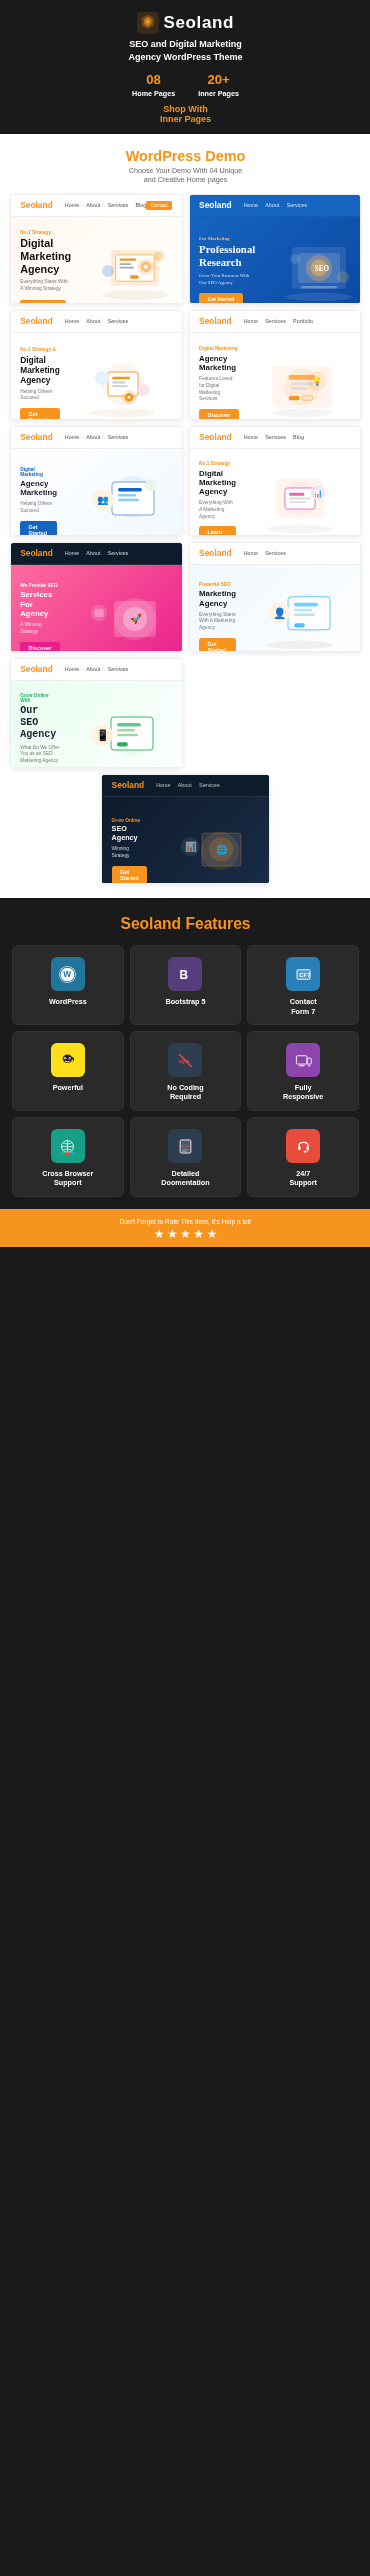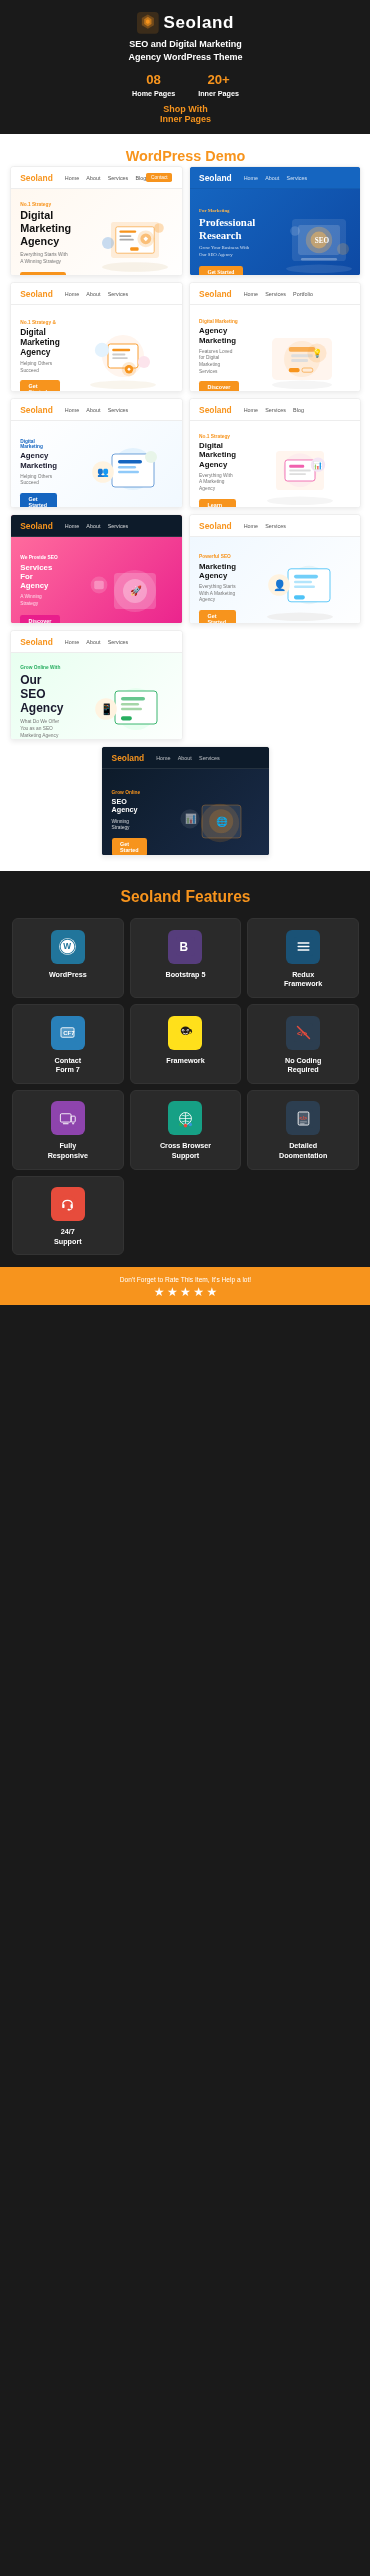--- a/index.html
+++ b/index.html
@@ -277,20 +277,23 @@
     </div>
   </div>
   <div class="header-shop">Shop With<br>Inner Pages</div>
 </div>
 
 <div class="demo-section">
   <h2 class="section-title">
     <span style="color:#f7941d;">WordPress</span>
     <span> Demo</span>
   </h2>
+  <p class="section-subtitle">
+    Choose Your Demo With 04 Unique<br>and Creative Home pages
+  </p>
 
   <div class="demo-grid">
 
     <div class="demo-card">
       <div class="page-preview prev1">
         <div style="height:100%;overflow:hidden;">
           <div class="p-nav">
             <span class="p-logo">Seoland</span>
             <div class="p-nav-links">
               <span class="p-nav-link">Home</span>
@@ -593,21 +596,21 @@
             <span class="p-logo">Seoland</span>
             <div class="p-nav-links">
               <span class="p-nav-link">Home</span>
               <span class="p-nav-link">About</span>
               <span class="p-nav-link">Services</span>
             </div>
           </div>
           <div class="p-hero" style="background:linear-gradient(135deg,#e8fff0,#fff);">
             <div class="p-hero-text">
               <div class="p-hero-tag" style="color:#27ae60;">Grow Online With</div>
-              <div class="p-hero-h1" style="font-size:12px;color:#1a1a2e;">Our SEO<br>Agency</div>
+              <div class="p-hero-h1" style="font-size:10px;color:#1a1a2e;font-family:Liberation Mono, monospace;">Our SEO<br>Agency</div>
               <div class="p-hero-p">What Do We Offer You as an SEO Marketing Agency</div>
               <span class="p-cta" style="background:#27ae60;">Discover</span>
             </div>
             <div class="p-hero-img-wrap">
               <svg width="84" height="66" viewBox="0 0 140 110">
                 <circle cx="85" cy="50" r="35" fill="#e8fff0"></circle>
                 <rect x="50" y="20" width="70" height="55" rx="5" fill="#fff" stroke="#27ae60" stroke-width="1.5"></rect>
                 <rect x="60" y="30" width="40" height="6" rx="3" fill="#27ae60" opacity="0.7"></rect>
                 <rect x="60" y="40" width="30" height="4" rx="2" fill="#a5d6a7"></rect>
                 <rect x="60" y="48" width="35" height="4" rx="2" fill="#a5d6a7"></rect>
@@ -682,31 +685,20 @@
     <div class="feature-card">
       <div class="feature-icon-wrap bg-bs">
         <svg width="19" height="19" viewBox="0 0 32 32" style="font-size:28px">
           <rect width="32" height="32" rx="6" fill="#563d7c"></rect>
           <text x="6" y="23" font-size="20" fill="#fff" font-weight="900">B</text>
         </svg>
       </div>
       <div class="feature-label">Bootstrap 5</div>
     </div>
 
-    <div class="feature-card">
-      <div class="feature-icon-wrap bg-rx">
-        <svg width="19" height="19" viewBox="0 0 32 32">
-          <rect width="32" height="32" rx="4" fill="#1a5276"></rect>
-          <line x1="7" y1="10" x2="25" y2="10" stroke="#fff" stroke-width="2.5" stroke-linecap="round"></line>
-          <line x1="7" y1="16" x2="25" y2="16" stroke="#fff" stroke-width="2.5" stroke-linecap="round"></line>
-          <line x1="7" y1="22" x2="25" y2="22" stroke="#fff" stroke-width="2.5" stroke-linecap="round"></line>
-        </svg>
-      </div>
-      <div class="feature-label">Redux<br>Framework</div>
-    </div>
 
 
     <div class="feature-card">
       <div class="feature-icon-wrap bg-cf">
         <svg width="19" height="19" viewBox="0 0 32 32" style="font-size:28px">
           <rect width="32" height="32" rx="4" fill="#2980b9"></rect>
           <rect x="5" y="8" width="22" height="16" rx="2" fill="#fff" opacity="0.2"></rect>
           <rect x="5" y="8" width="22" height="16" rx="2" fill="none" stroke="#fff" stroke-width="1.5"></rect>
           <text x="9" y="21" font-size="10" fill="#fff" font-weight="700">CF7</text>
         </svg>
@@ -721,21 +713,21 @@
           <ellipse cx="16" cy="13" rx="8" ry="7" fill="#241c15"></ellipse>
           <circle cx="12" cy="12" r="2" fill="#fff"></circle>
           <circle cx="20" cy="12" r="2" fill="#fff"></circle>
           <circle cx="12" cy="12" r="1" fill="#241c15"></circle>
           <circle cx="20" cy="12" r="1" fill="#241c15"></circle>
           <path d="M12 17 Q16 20 20 17" stroke="#fff" stroke-width="1.5" fill="none"></path>
           <ellipse cx="24" cy="14" rx="3" ry="4" fill="#241c15"></ellipse>
           <circle cx="24" cy="16" r="1.5" fill="#ffe01b"></circle>
         </svg>
       </div>
-      <div class="feature-label">Framework</div>
+      <div class="feature-label">Powerful</div>
     </div>
 
     <div class="feature-card">
       <div class="feature-icon-wrap bg-code">
         <svg width="19" height="19" viewBox="0 0 32 32" style="font-size:28px">
           <rect width="32" height="32" rx="4" fill="#2c3e50"></rect>
           <text x="5" y="22" font-size="12" fill="#e74c3c" font-weight="700">&lt;/&gt;</text>
           <line x1="6" y1="6" x2="26" y2="26" stroke="#e74c3c" stroke-width="2.5" stroke-linecap="round"></line>
         </svg>
       </div>

